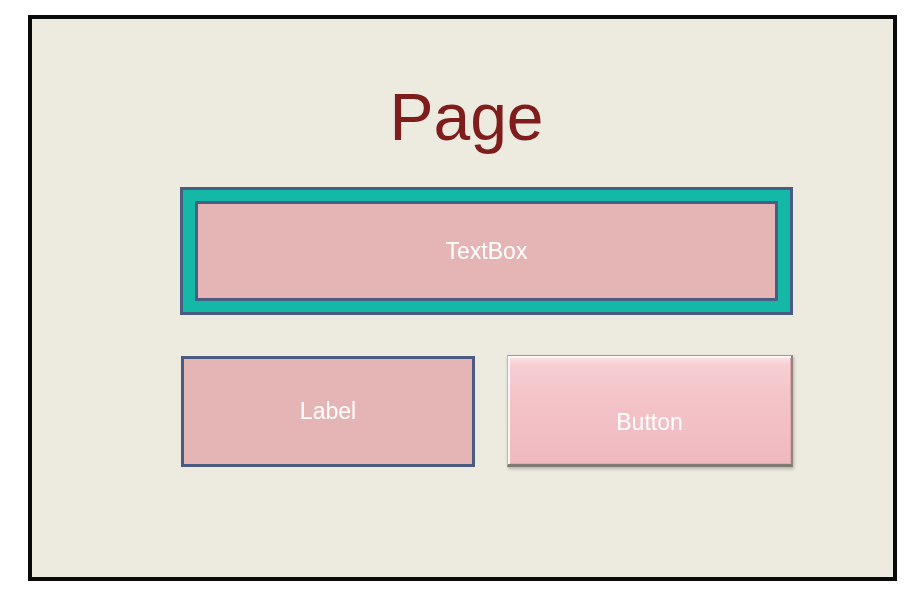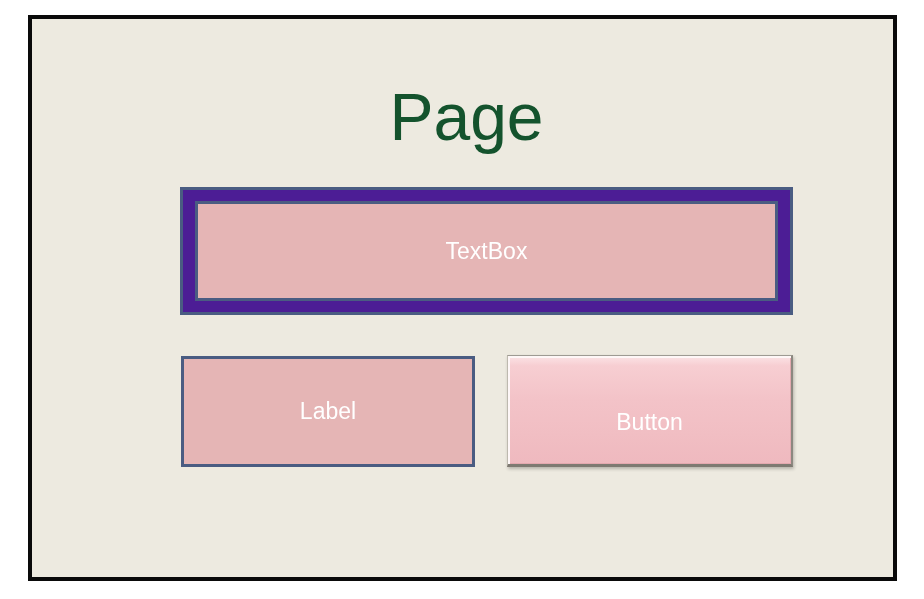--- a/index.html
+++ b/index.html
@@ -38,33 +38,33 @@
   
   #page-title {
     position: absolute;
     left: 0;
     top: 58px;
     width: 869px;
     text-align: center;
     font-size: 66px;
     line-height: 80px;
     font-weight: 400;
-    color: #14532d;
+    color: #7f1d1d;
     letter-spacing: 0px;
     white-space: pre;
   }
 
   
   #textbox {
     position: absolute;
     left: 148px;   
     top: 168px;    
     width: 613px;
     height: 128px;
-    background: #4c1d95;
+    background: #14b8a6;
     border: 3px solid #4A5C82;
     box-sizing: border-box;
     text-align: center;
   }
   #textbox-inner {
     position: absolute;
     left: 12px;
     top: 11px;
     right: 12px;
     bottom: 11px;

